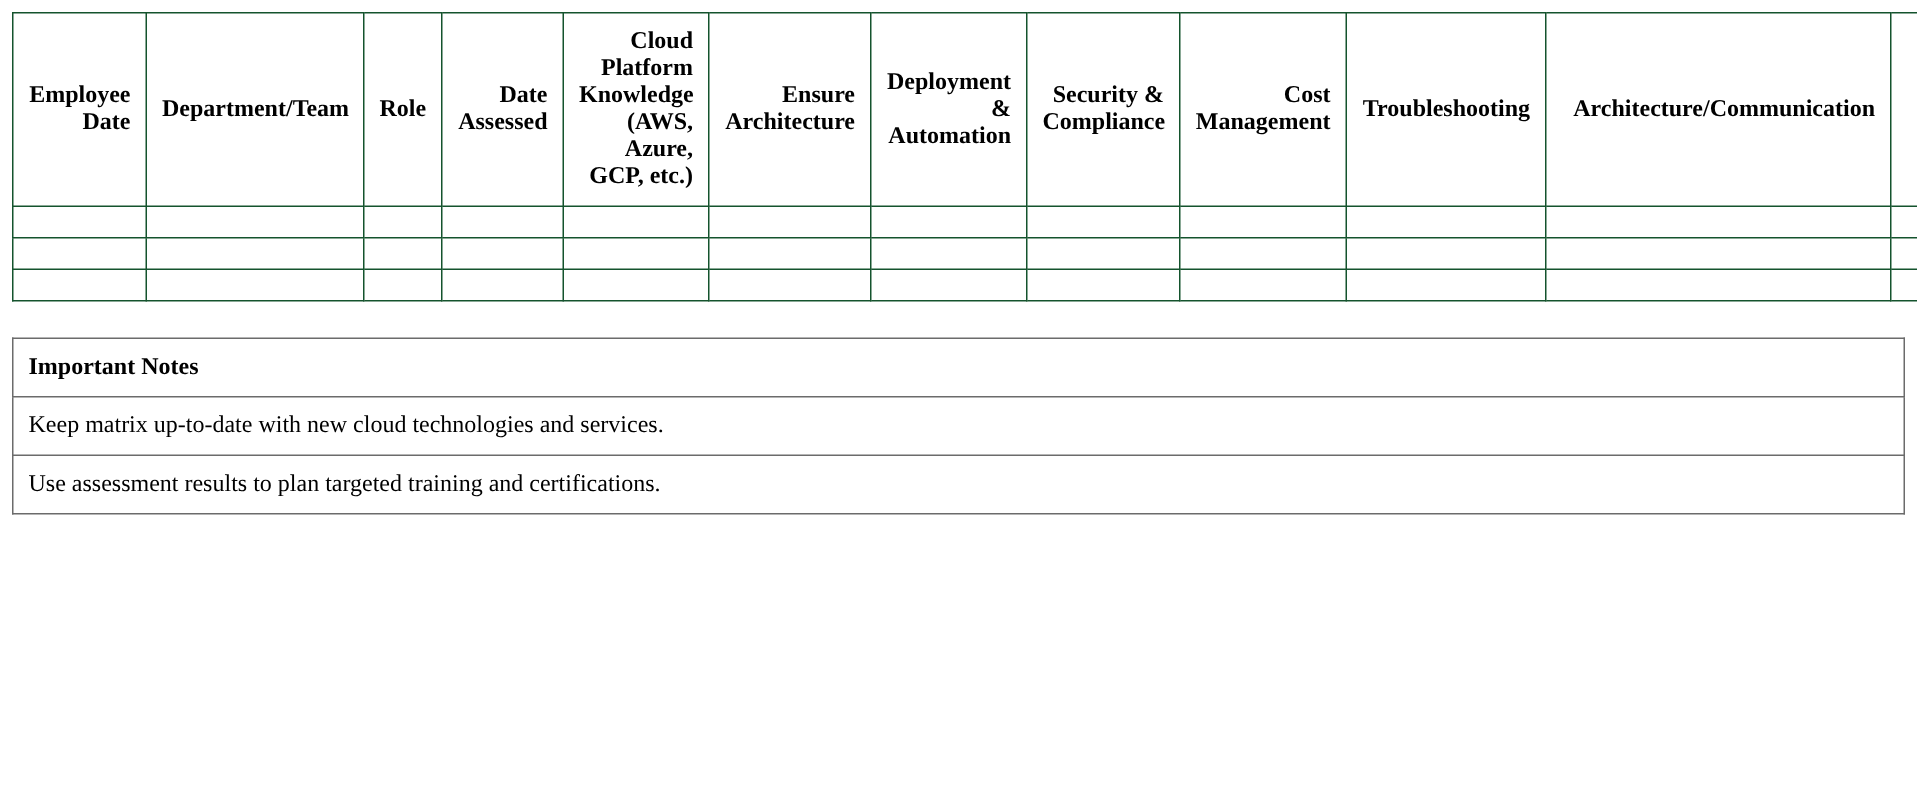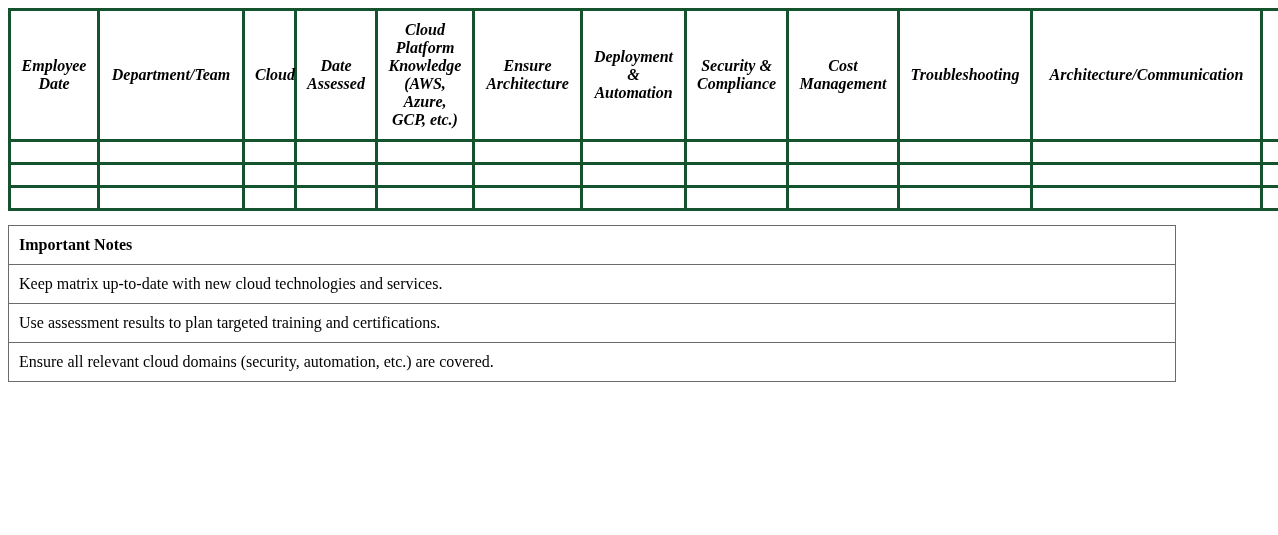--- a/index.html
+++ b/index.html
@@ -22,42 +22,41 @@
       top: 8px;
       width: 1400px;
     }
     table {
       border-collapse: collapse;
     }
     table.matrix {
       table-layout: fixed;
     }
     table.matrix th, table.matrix td {
-      border: 3px solid #14532d;
+      border: 1px solid #14532d;
       padding: 0 10px;
       vertical-align: middle;
-      text-align: center;
-      font-style: italic;
+      text-align: right;
     }
     table.matrix th {
       font-weight: bold;
       line-height: 18px;
       height: 128px;
       padding-top: 0;
       padding-bottom: 0;
     }
     table.matrix td {
       height: 20px;
       padding: 0;
     }
     table.notes {
       position: absolute;
       left: 8px;
       top: 225px;
-      width: 1168px;
+      width: 1262px;
     }
     table.notes td {
       border: 1px solid #6b6b6b;
       height: 38px;
       padding: 0 10px;
       line-height: 18px;
       vertical-align: middle;
     }
     table.notes td.notes-header {
       font-weight: bold;
@@ -79,21 +78,21 @@
         <col style="width: 102px;">
         <col style="width: 111px;">
         <col style="width: 133px;">
         <col style="width: 230px;">
         <col style="width: 140px;">
       </colgroup>
     <thead>
       <tr>
         <th>Employee Date</th>
         <th>Department/Team</th>
-        <th>Cloud</th>
+        <th>Role</th>
         <th>Date Assessed</th>
         <th>Cloud Platform Knowledge (AWS, Azure, GCP, etc.)</th>
         <th>Ensure Architecture</th>
         <th>Deployment &amp; Automation</th>
         <th>Security &amp; Compliance</th>
         <th>Cost Management</th>
         <th>Troubleshooting</th>
         <th>Architecture/Communication</th>
         <th>T N</th>
       </tr>
@@ -149,17 +148,14 @@
   <tbody>
     <tr>
       <td class="notes-header">Important Notes</td>
     </tr>
     <tr>
       <td>Keep matrix up-to-date with new cloud technologies and services.</td>
     </tr>
     <tr>
       <td>Use assessment results to plan targeted training and certifications.</td>
     </tr>
-    <tr>
-      <td>Ensure all relevant cloud domains (security, automation, etc.) are covered.</td>
-    </tr>
   </tbody>
 </table>
 
 </body></html>

